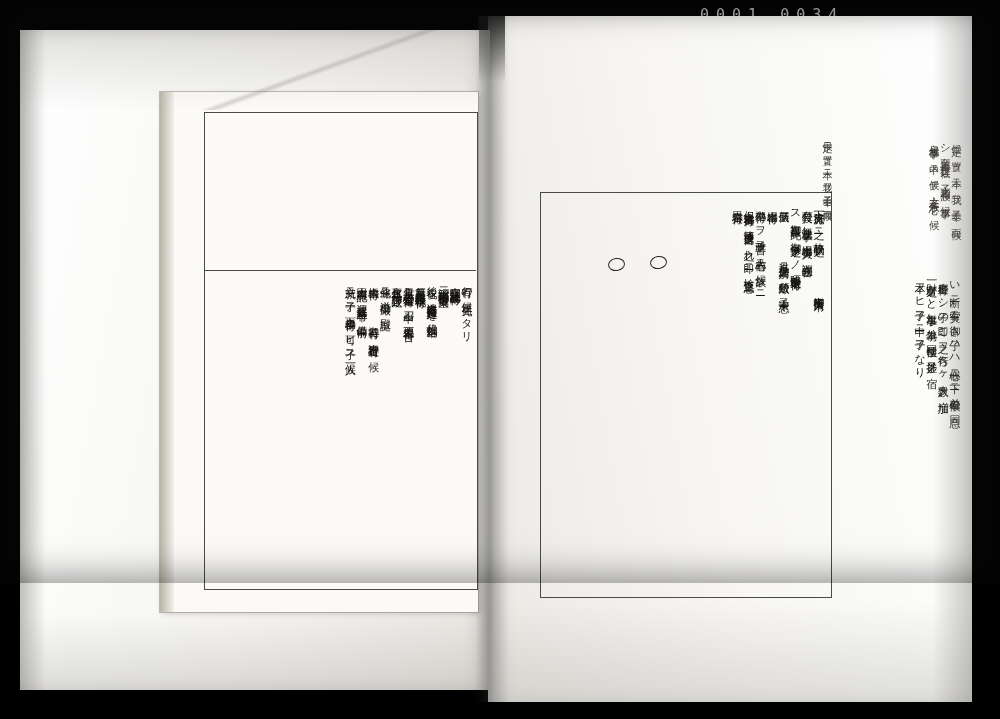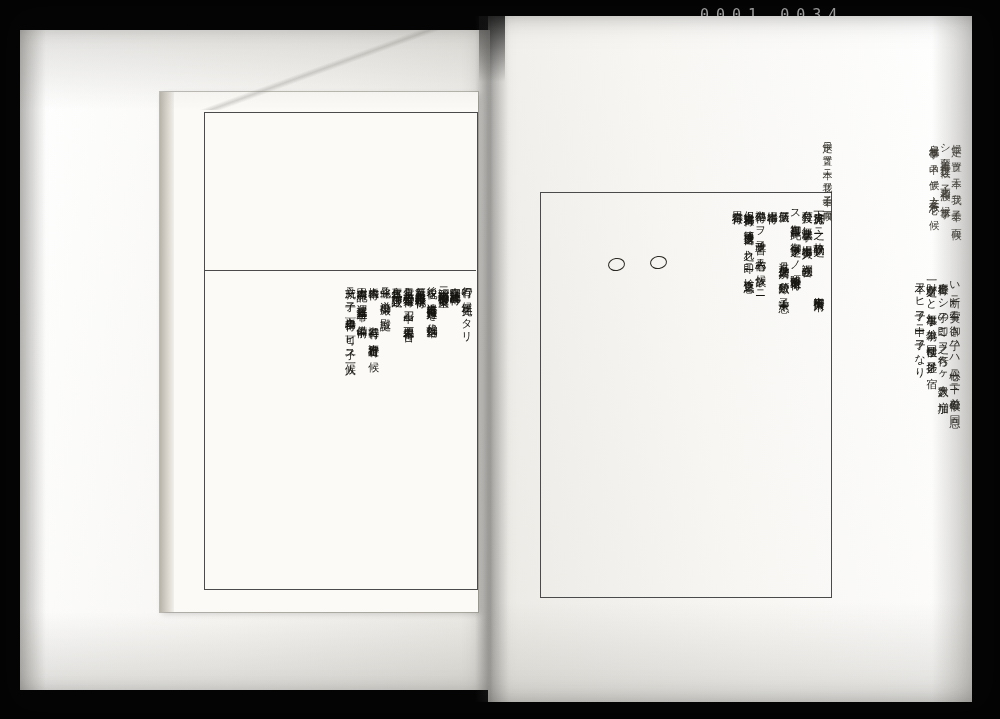--- a/index.html
+++ b/index.html
@@ -10,21 +10,21 @@
   body {
     width: 1000px;
     height: 719px;
     overflow: hidden;
     font-family: "DejaVu Sans", sans-serif;
   }
 
   #scan {
     position: relative;
     width: 1000px;
-    height: 719px;
+    height: 583px;
     background: #050505;
   }
 
   
   .frame-number {
     position: absolute;
     top: 6px;
     left: 700px;
     width: 240px;
     height: 22px;

